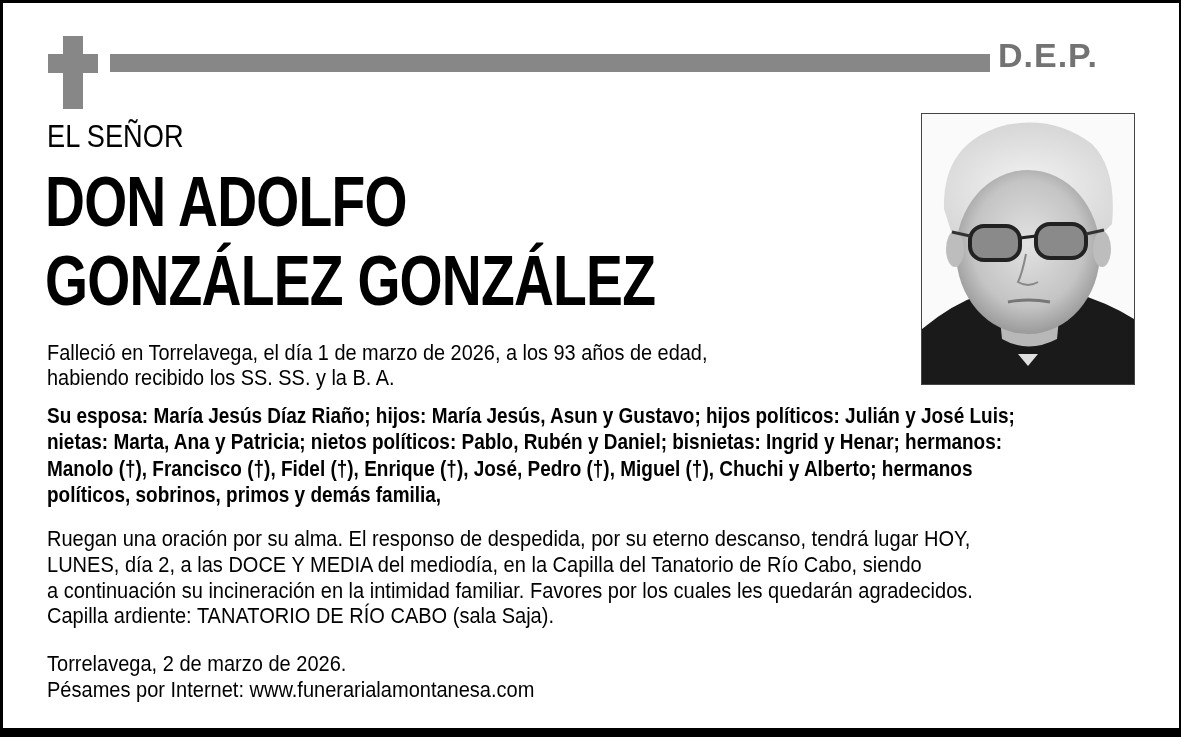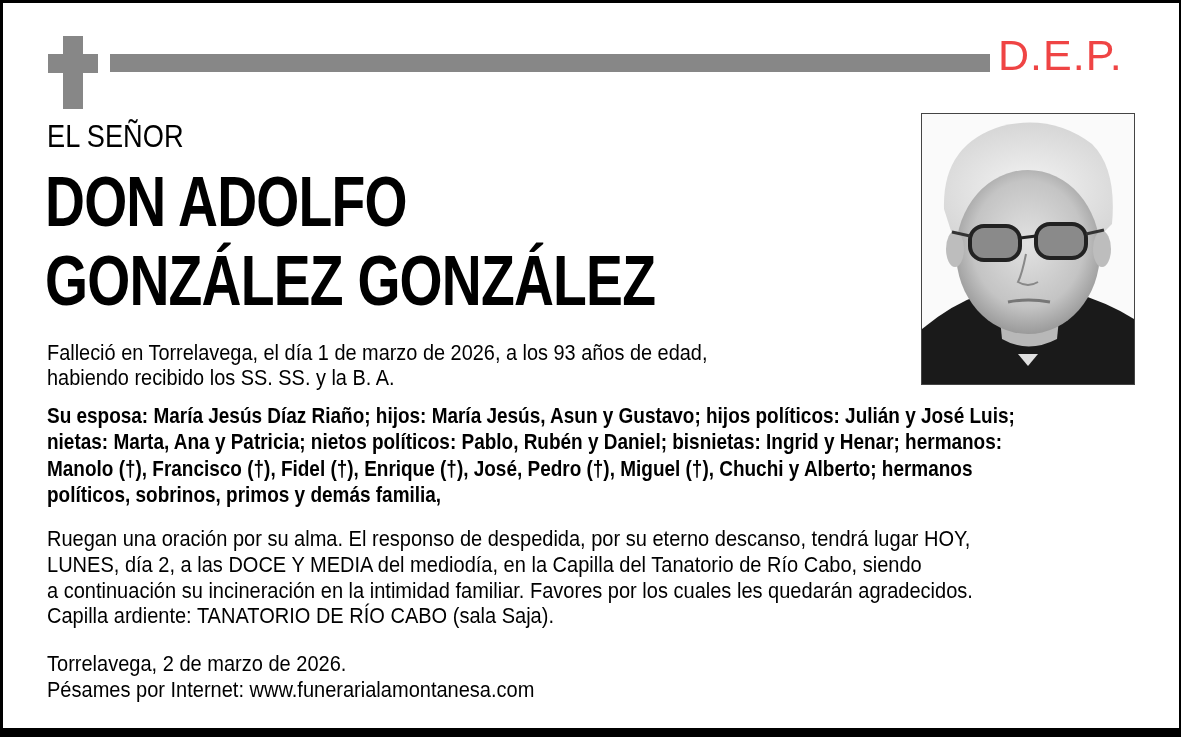--- a/index.html
+++ b/index.html
@@ -10,22 +10,22 @@
       position: absolute; left: 0; top: 0; width: 1181px; height: 737px;
       border-top: 3px solid #000; border-left: 3px solid #000;
       border-right: 2px solid #000; border-bottom: 9px solid #000;
     }
 
     .cross-v { position: absolute; left: 63px; top: 36px; width: 20px; height: 73px; background: #878787; }
     .cross-h { position: absolute; left: 48px; top: 54px; width: 50px; height: 19px; background: #878787; }
     .rule { position: absolute; left: 110px; top: 54px; width: 880px; height: 18px; background: #878787; }
     .dep {
       position: absolute; left: 998px; top: 33px; height: 44px;
-      font-family: "Liberation Sans", sans-serif; font-weight: normal; font-size: 43px;
-      color: #ef4444; letter-spacing: 1px; line-height: 44px; white-space: nowrap;
+      font-family: "Liberation Sans", sans-serif; font-weight: bold; font-size: 34px;
+      color: #737373; letter-spacing: 1px; line-height: 44px; white-space: nowrap;
     }
 
     .line { position: absolute; left: 47px; white-space: nowrap; transform-origin: 0 0; }
 
     .title-small { top: 118px; font-size: 32px; line-height: 36px; transform: scaleX(0.85); }
     .name { font-family: "Liberation Sans", sans-serif; font-weight: bold; font-size: 70px; line-height: 72px; letter-spacing: -1px; }
     .name1 { top: 166px; left: 45px; transform: scaleX(0.79); }
     .name2 { top: 245px; left: 45px; transform: scaleX(0.79); }
 
     .reg { font-size: 22px; line-height: 25px; }

